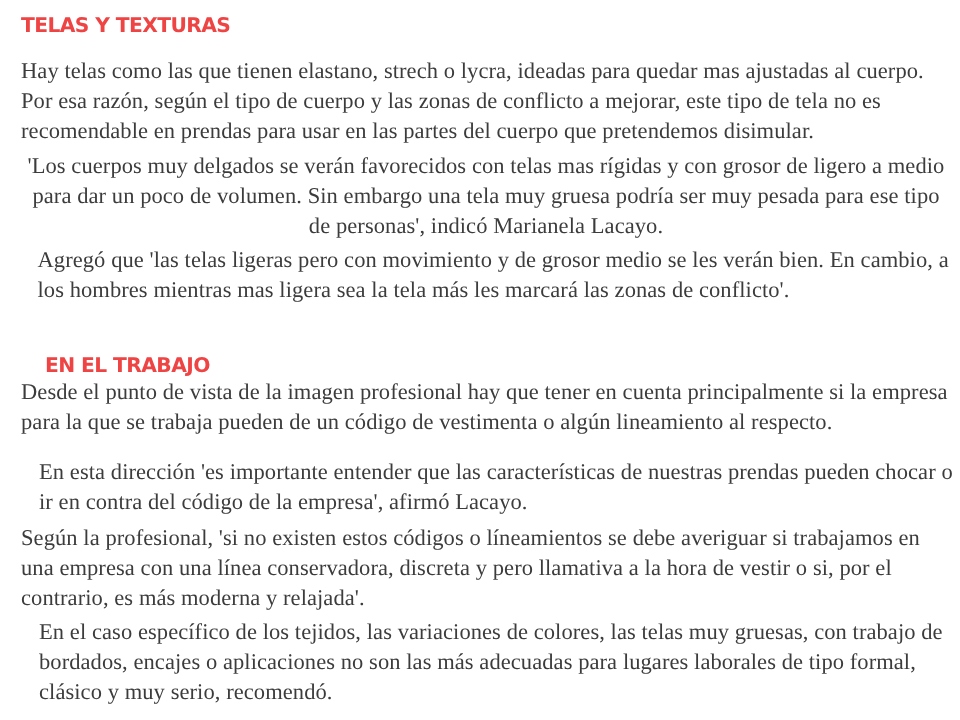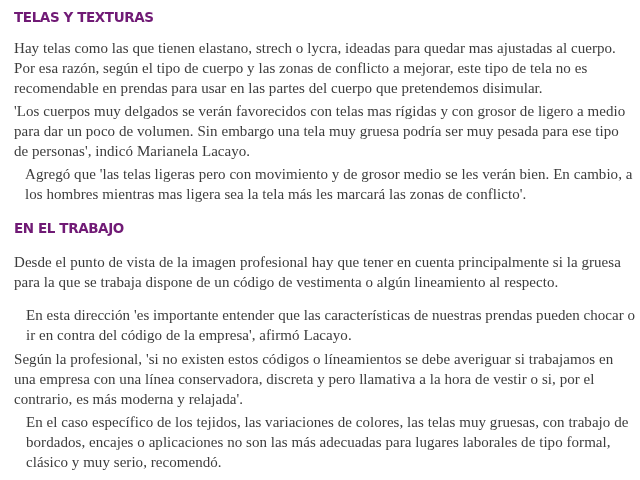--- a/index.html
+++ b/index.html
@@ -17,58 +17,58 @@
       position: absolute;
       left: 14px;
       top: 6px;
       width: 618px;
       color: #3a3a3a;
     }
     .section-heading {
       font-family: "DejaVu Sans", sans-serif;
       font-weight: bold;
       font-size: 13.5px;
-      color: #701a75;
+      color: #ef4444;
       margin: 0 0 10px 0;
       letter-spacing: -0.4px;
       line-height: 18px;
     }
     .paragraph {
       font-family: "Liberation Serif", serif;
       font-size: 15px;
       line-height: 20px;
       color: #3c3c3c;
       margin: 0 0 9px 0;
       letter-spacing: 0.05px;
     }
     .section + .section {
       margin-top: 0px;
     }
     #sec1 { position: absolute; top: 0; left: 0; width: 620px; }
     #sec2 { position: absolute; top: 213px; left: 0; width: 620px; }
     #p1 { position: absolute; top: 32px; left: 0; width: 620px; margin:0; }
-    #p2 { position: absolute; top: 95px; left: 0; width: 620px; margin:0; }
+    #p2 { position: absolute; top: 95px; left: 0; width: 620px; margin:0;text-align:center; }
     #p3 { position: absolute; top: 158px; left: 11px; width: 620px; margin:0; }
     #h1 { position: absolute; top: 2px; left: 0; margin:0; }
-    #h2 { position: absolute; top: 0px; left: 0; margin:0; }
+    #h2 { position: absolute; top: 0px; left: 0; margin:16px; }
     #p4 { position: absolute; top: 33px; left: 0; width: 620px; margin:0; }
     #p5 { position: absolute; top: 86px; left: 12px; width: 620px; margin:0; }
     #p6 { position: absolute; top: 130px; left: 0; width: 620px; margin:0; }
     #p7 { position: absolute; top: 193px; left: 12px; width: 620px; margin:0; }
   </style>
 </head>
 <body>
 
 <div class="article">
   <div class="section" id="sec1">
     <h2 class="section-heading" id="h1">TELAS Y TEXTURAS</h2>
     <p class="paragraph" id="p1">Hay telas como las que tienen elastano, strech o lycra, ideadas para quedar mas ajustadas al cuerpo. Por esa razón, según el tipo de cuerpo y las zonas de conflicto a mejorar, este tipo de tela no es recomendable en prendas para usar en las partes del cuerpo que pretendemos disimular.</p>
     <p class="paragraph" id="p2">'Los cuerpos muy delgados se verán favorecidos con telas mas rígidas y con grosor de ligero a medio para dar un poco de volumen. Sin embargo una tela muy gruesa podría ser muy pesada para ese tipo de personas', indicó Marianela Lacayo.</p>
     <p class="paragraph" id="p3">Agregó que 'las telas ligeras pero con movimiento y de grosor medio se les verán bien. En cambio, a los hombres mientras mas ligera sea la tela más les marcará las zonas de conflicto'.</p>
   </div>
   <div class="section" id="sec2">
     <h2 class="section-heading" id="h2">EN EL TRABAJO</h2>
-    <p class="paragraph" id="p4">Desde el punto de vista de la imagen profesional hay que tener en cuenta principalmente si la gruesa para la que se trabaja dispone de un código de vestimenta o algún lineamiento al respecto.</p>
+    <p class="paragraph" id="p4">Desde el punto de vista de la imagen profesional hay que tener en cuenta principalmente si la empresa para la que se trabaja pueden de un código de vestimenta o algún lineamiento al respecto.</p>
     <p class="paragraph" id="p5">En esta dirección 'es importante entender que las características de nuestras prendas pueden chocar o ir en contra del código de la empresa', afirmó Lacayo.</p>
     <p class="paragraph" id="p6">Según la profesional, 'si no existen estos códigos o líneamientos se debe averiguar si trabajamos en una empresa con una línea conservadora, discreta y pero llamativa a la hora de vestir o si, por el contrario, es más moderna y relajada'.</p>
     <p class="paragraph" id="p7">En el caso específico de los tejidos, las variaciones de colores, las telas muy gruesas, con trabajo de bordados, encajes o aplicaciones no son las más adecuadas para lugares laborales de tipo formal, clásico y muy serio, recomendó.</p>
   </div>
 </div>
 
 </body></html>

